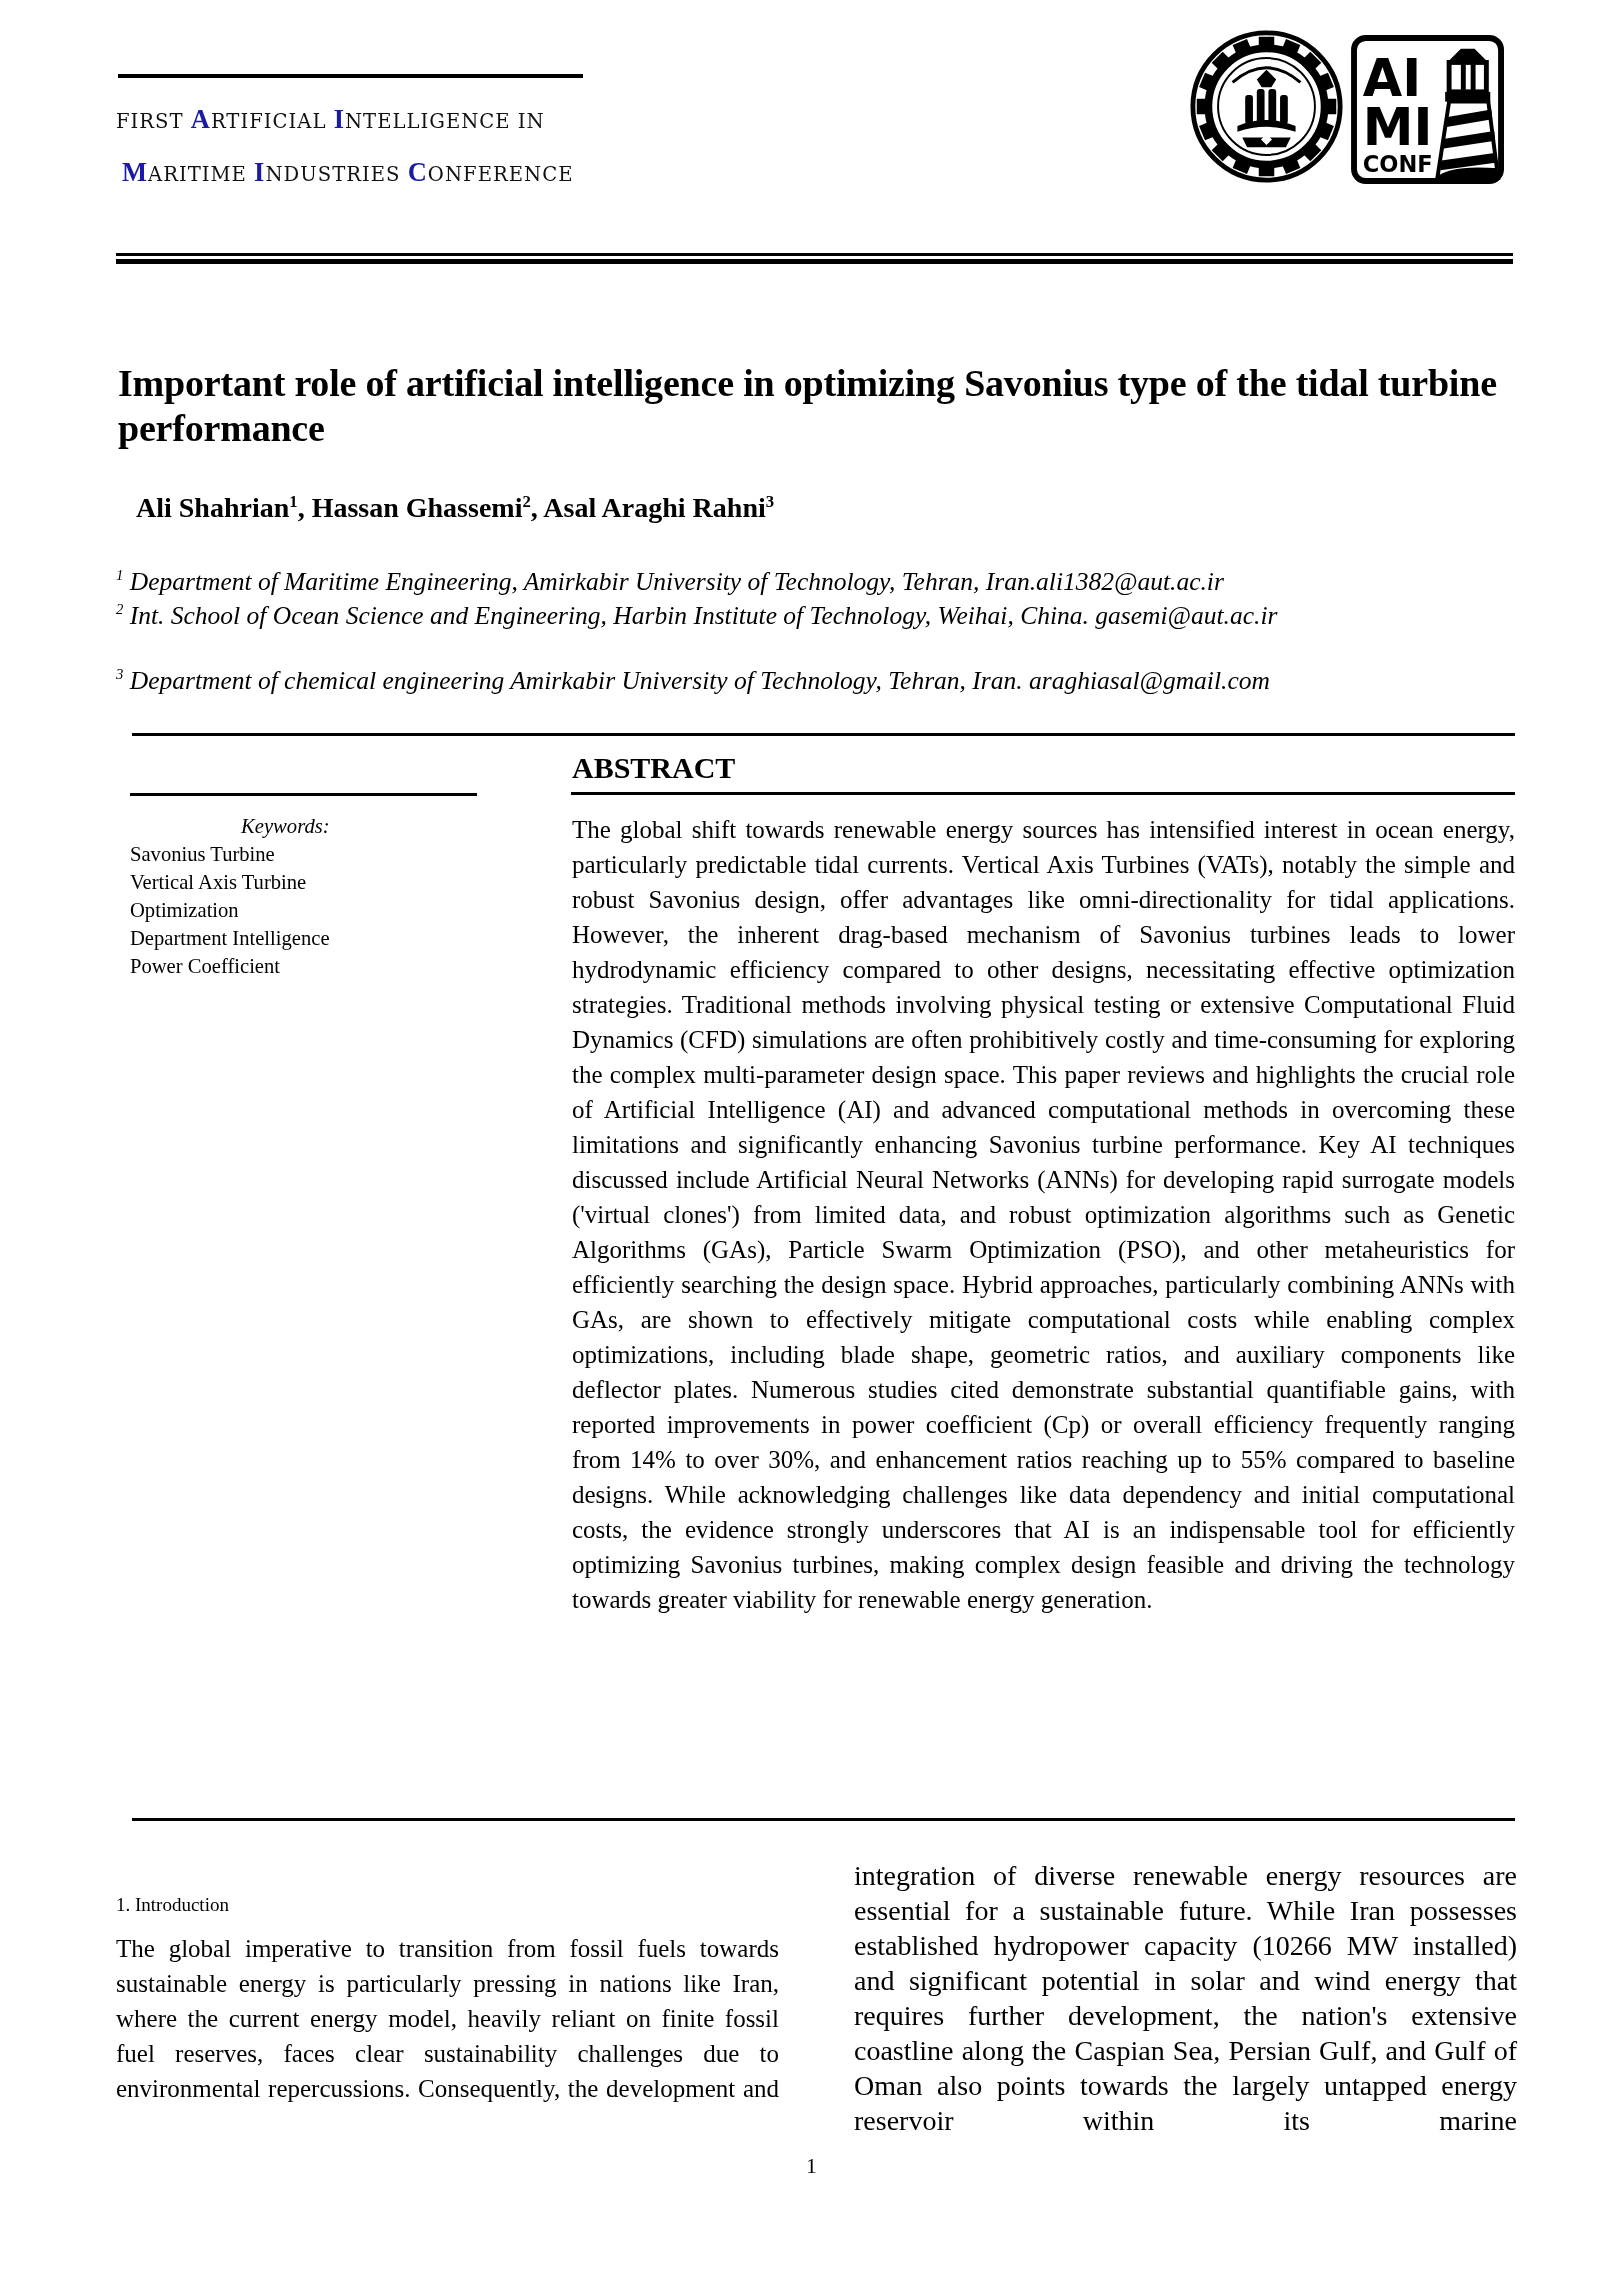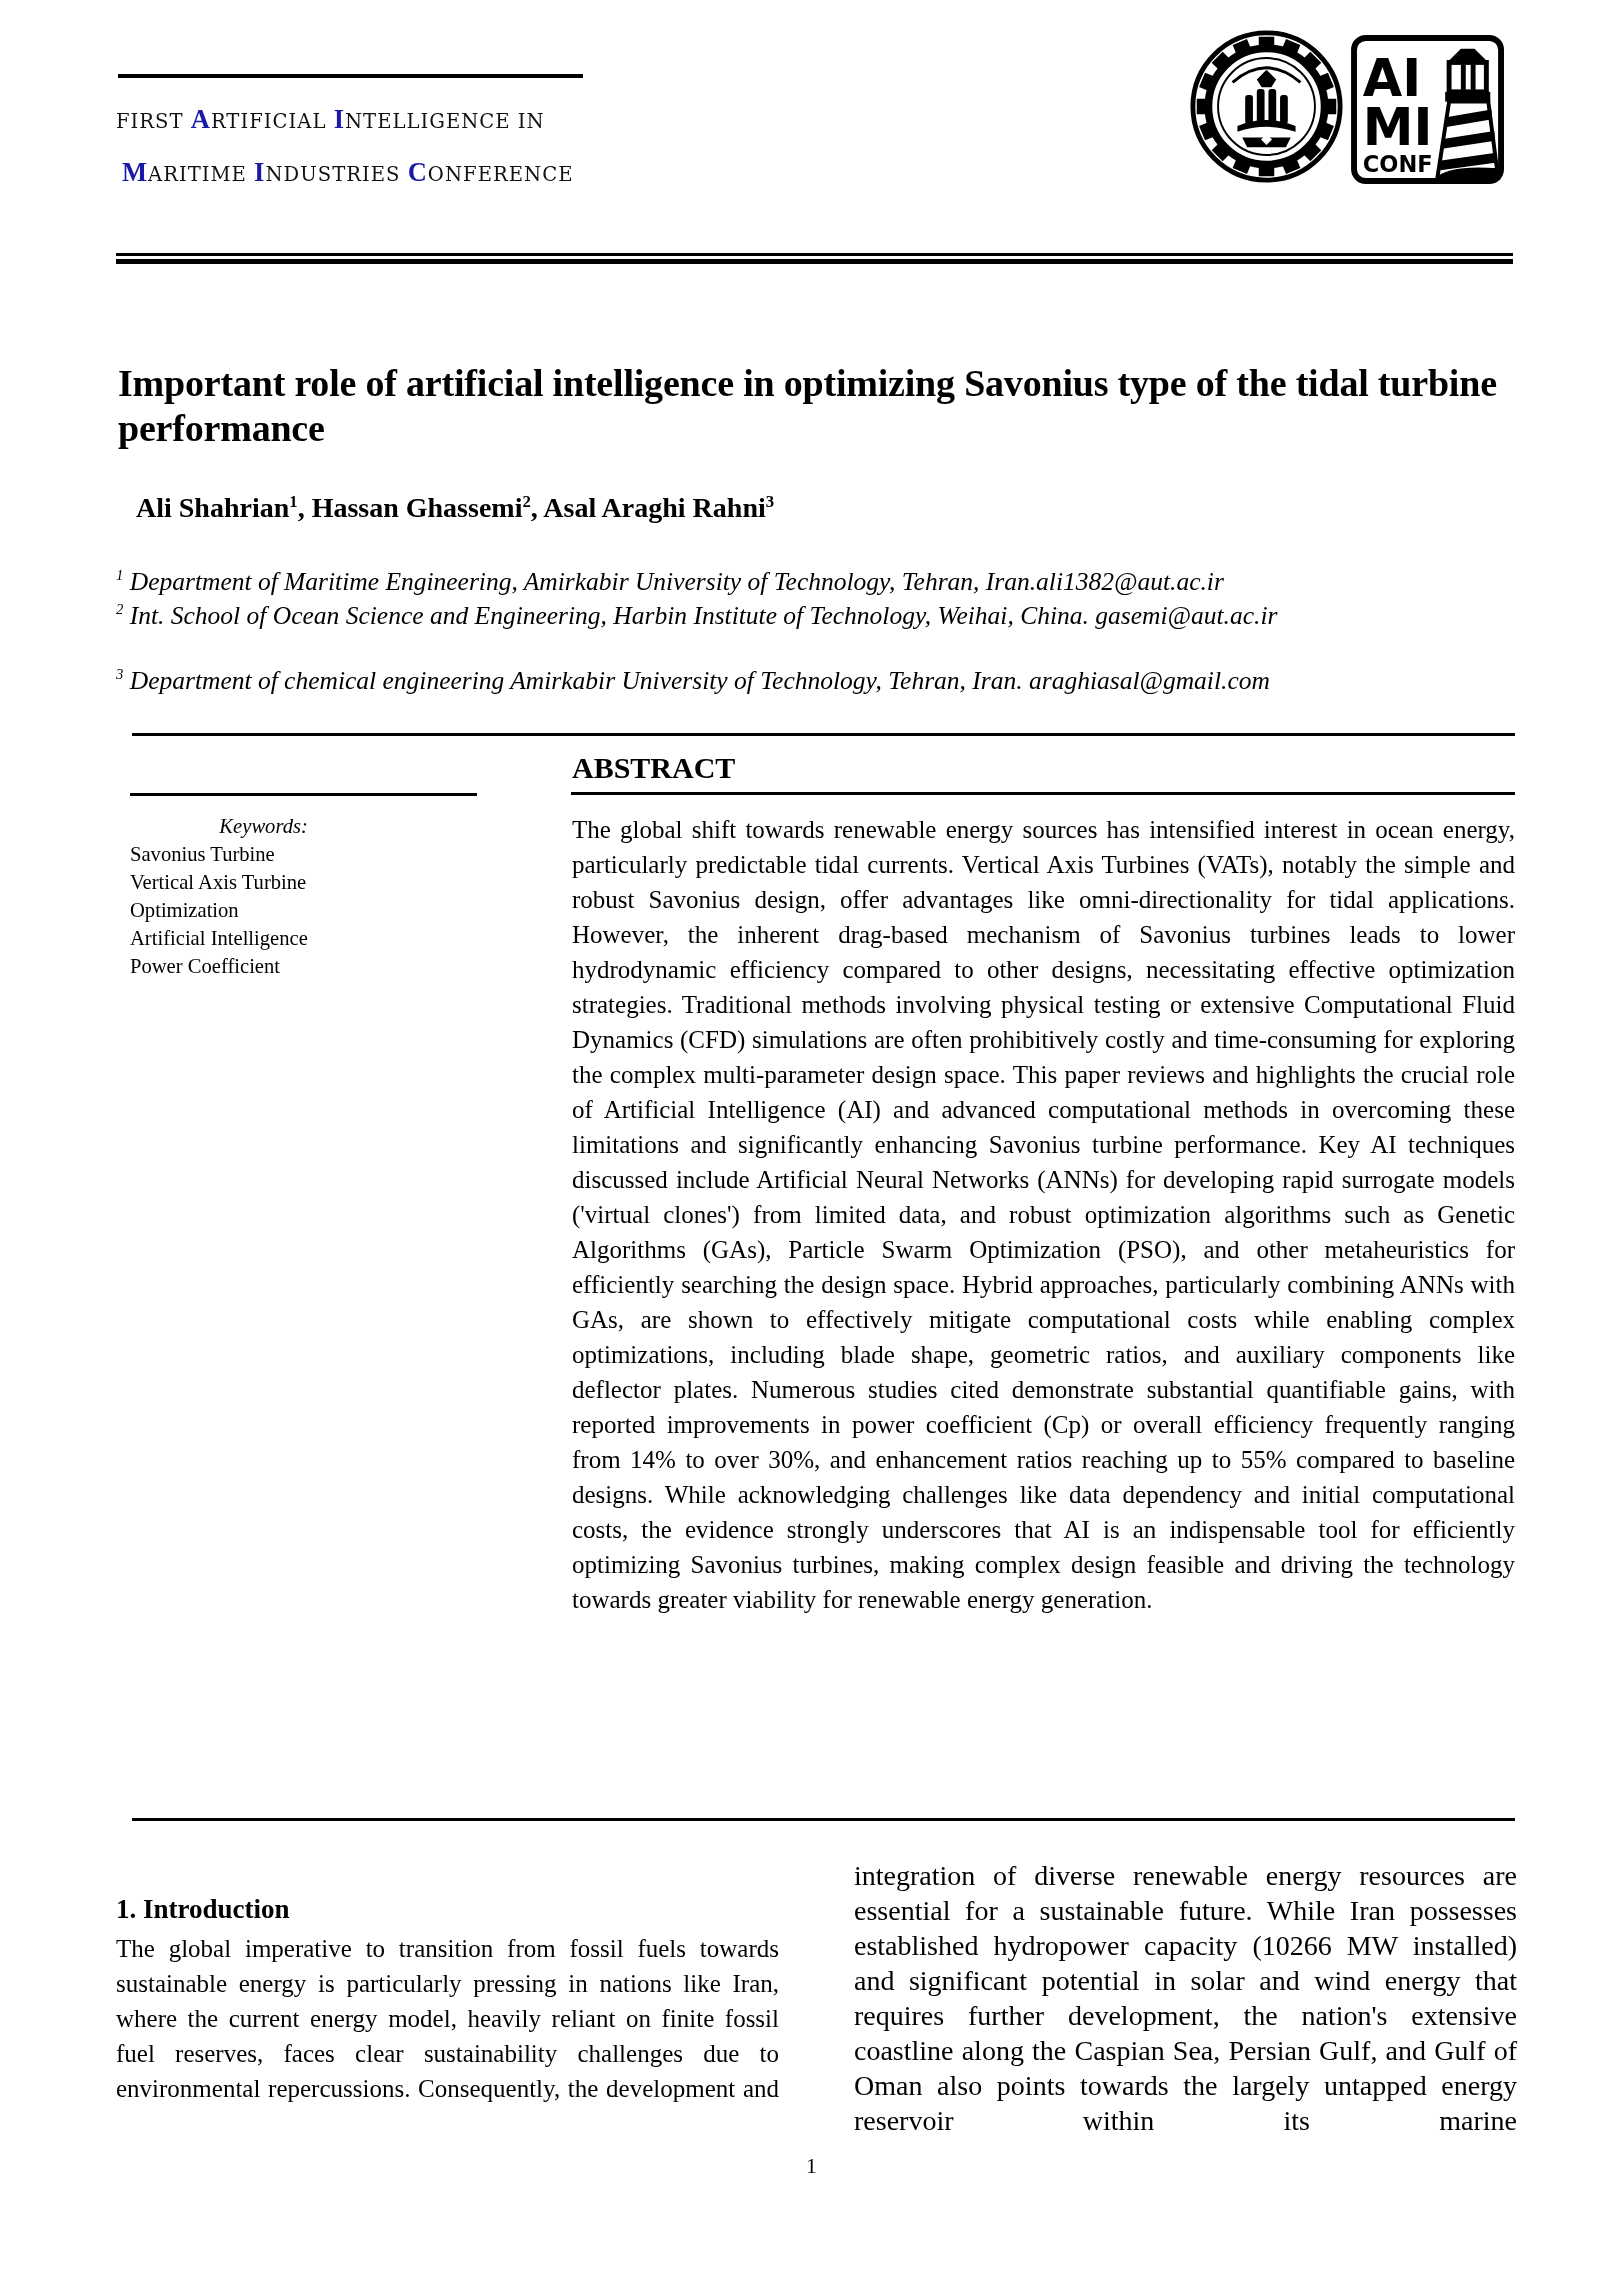--- a/index.html
+++ b/index.html
@@ -40,21 +40,21 @@
   .abstract-title { left: 572px; top: 751px; font-size: 30px; font-weight: bold; }
 
   .keywords { left: 130px; top: 812px; font-size: 20.6px; line-height: 28px; }
   .keywords .kw-label { font-style: italic; text-align: right; }
 
   .abstract-body { left: 572px; top: 812px; width: 943px; font-size: 25px; line-height: 35px;
                    text-align: justify; }
 
   .rule-bottom { left: 132px; top: 1818px; width: 1383px; height: 2.9px; background: #000; }
 
-  .intro-heading { left: 116px; top: 1894px; font-size: 27px; font-weight: bold; }
+  .intro-heading { left: 116px; top: 1894px; font-size: 19px; font-weight: normal; }
   .col-left { left: 116px; top: 1931px; width: 663px; font-size: 25px; line-height: 35px; text-align: justify; }
   .col-left p, .col-right p, .abstract-body p { margin: 0; }
   .col-right { left: 854px; top: 1858px; width: 663px; font-size: 28px; line-height: 35px; text-align: justify; }
   .col-left p::after, .col-right p::after { content: ""; display: inline-block; width: 100%; }
 
   .page-num { left: 806px; top: 2154px; font-size: 21.6px; }
 </style>
 </head>
 <body>
 
@@ -138,21 +138,21 @@
 <div class="abs rule-full"></div>
 <div class="abs abstract-title">ABSTRACT</div>
 <div class="abs rule-kw"></div>
 <div class="abs rule-abs"></div>
 
 <div class="abs keywords">
   <div class="kw-label">Keywords:</div>
   <div>Savonius Turbine</div>
   <div>Vertical Axis Turbine</div>
   <div>Optimization</div>
-  <div>Artificial Intelligence</div>
+  <div>Department Intelligence</div>
   <div>Power Coefficient</div>
 </div>
 
 <div class="abs abstract-body">
   <p>The global shift towards renewable energy sources has intensified interest in ocean energy, particularly predictable tidal currents. Vertical Axis Turbines (VATs), notably the simple and robust Savonius design, offer advantages like omni-directionality for tidal applications. However, the inherent drag-based mechanism of Savonius turbines leads to lower hydrodynamic efficiency compared to other designs, necessitating effective optimization strategies. Traditional methods involving physical testing or extensive Computational Fluid Dynamics (CFD) simulations are often prohibitively costly and time-consuming for exploring the complex multi-parameter design space. This paper reviews and highlights the crucial role of Artificial Intelligence (AI) and advanced computational methods in overcoming these limitations and significantly enhancing Savonius turbine performance. Key AI techniques discussed include Artificial Neural Networks (ANNs) for developing rapid surrogate models ('virtual clones') from limited data, and robust optimization algorithms such as Genetic Algorithms (GAs), Particle Swarm Optimization (PSO), and other metaheuristics for efficiently searching the design space. Hybrid approaches, particularly combining ANNs with GAs, are shown to effectively mitigate computational costs while enabling complex optimizations, including blade shape, geometric ratios, and auxiliary components like deflector plates. Numerous studies cited demonstrate substantial quantifiable gains, with reported improvements in power coefficient (Cp) or overall efficiency frequently ranging from 14% to over 30%, and enhancement ratios reaching up to 55% compared to baseline designs. While acknowledging challenges like data dependency and initial computational costs, the evidence strongly underscores that AI is an indispensable tool for efficiently optimizing Savonius turbines, making complex design feasible and driving the technology towards greater viability for renewable energy generation.</p>
 </div>
 
 <div class="abs rule-bottom"></div>
 
 <div class="abs intro-heading">1. Introduction</div>

